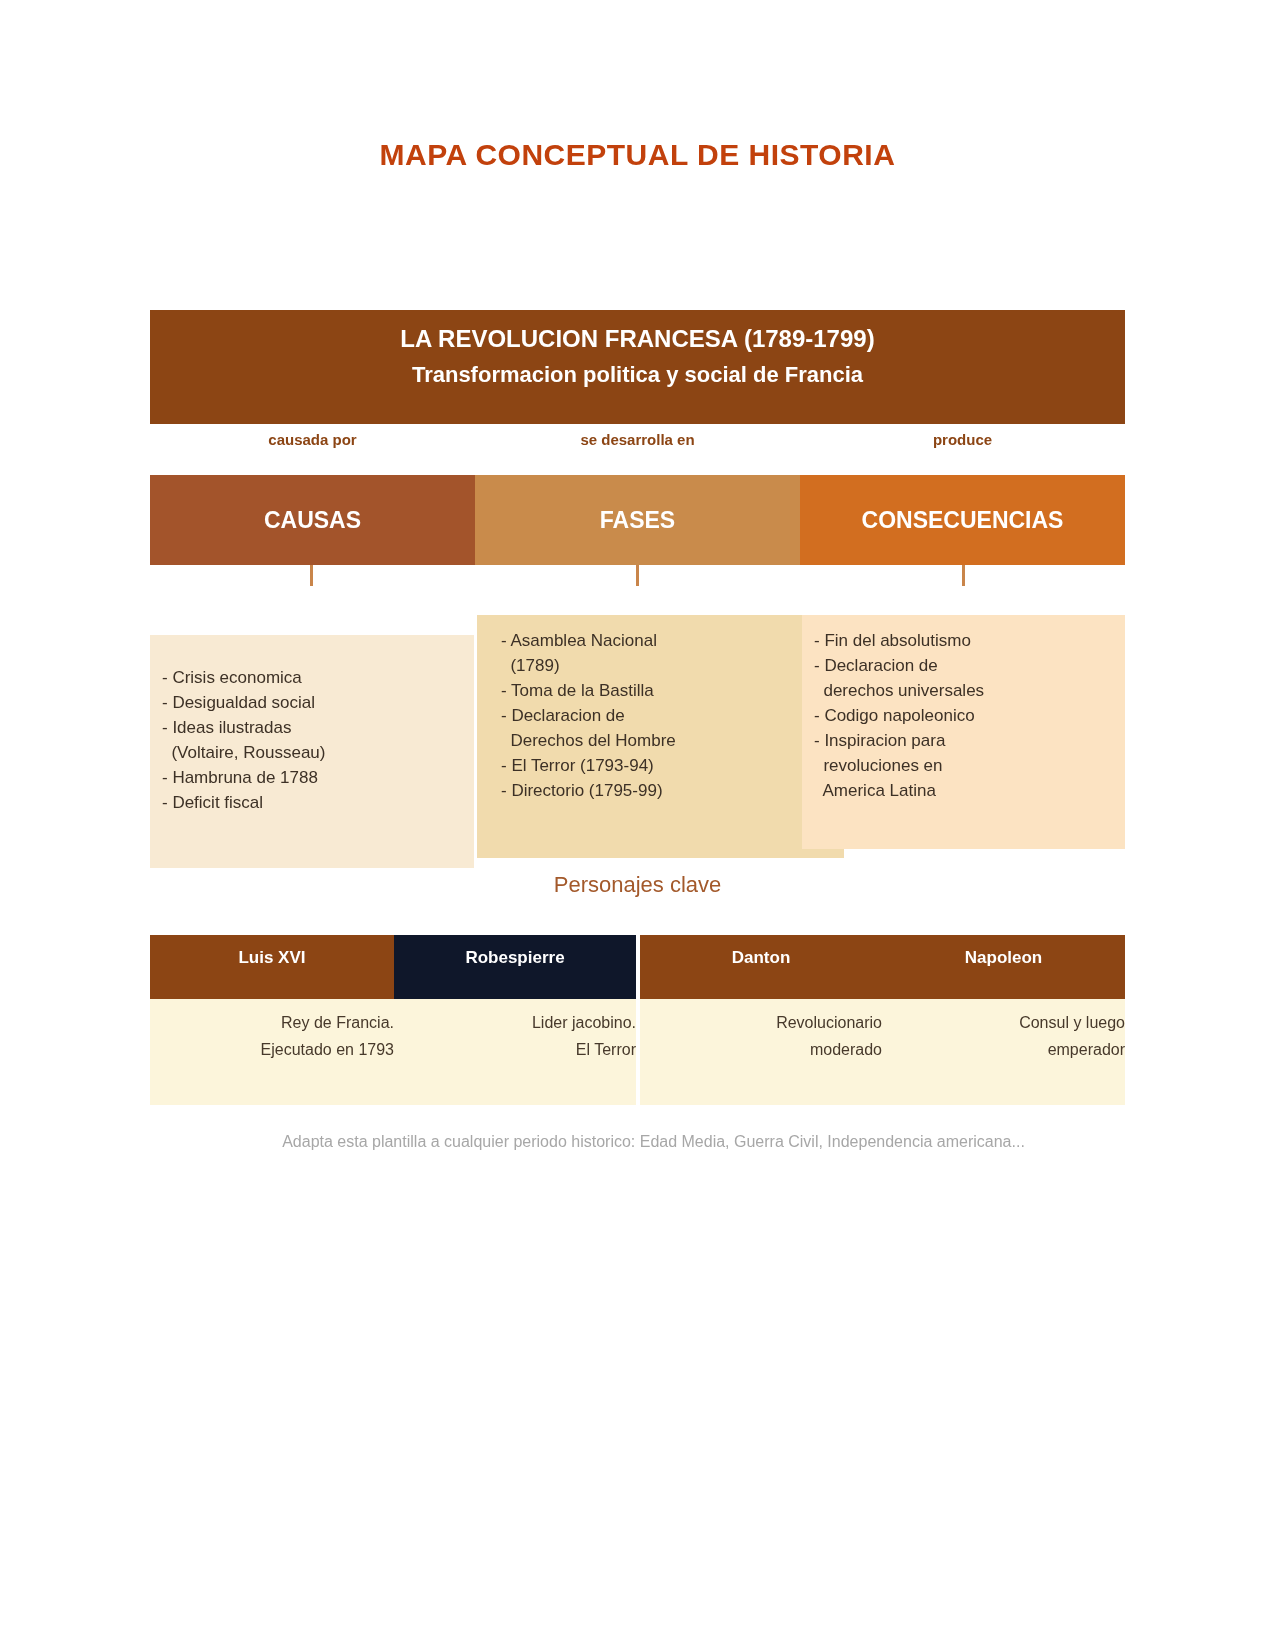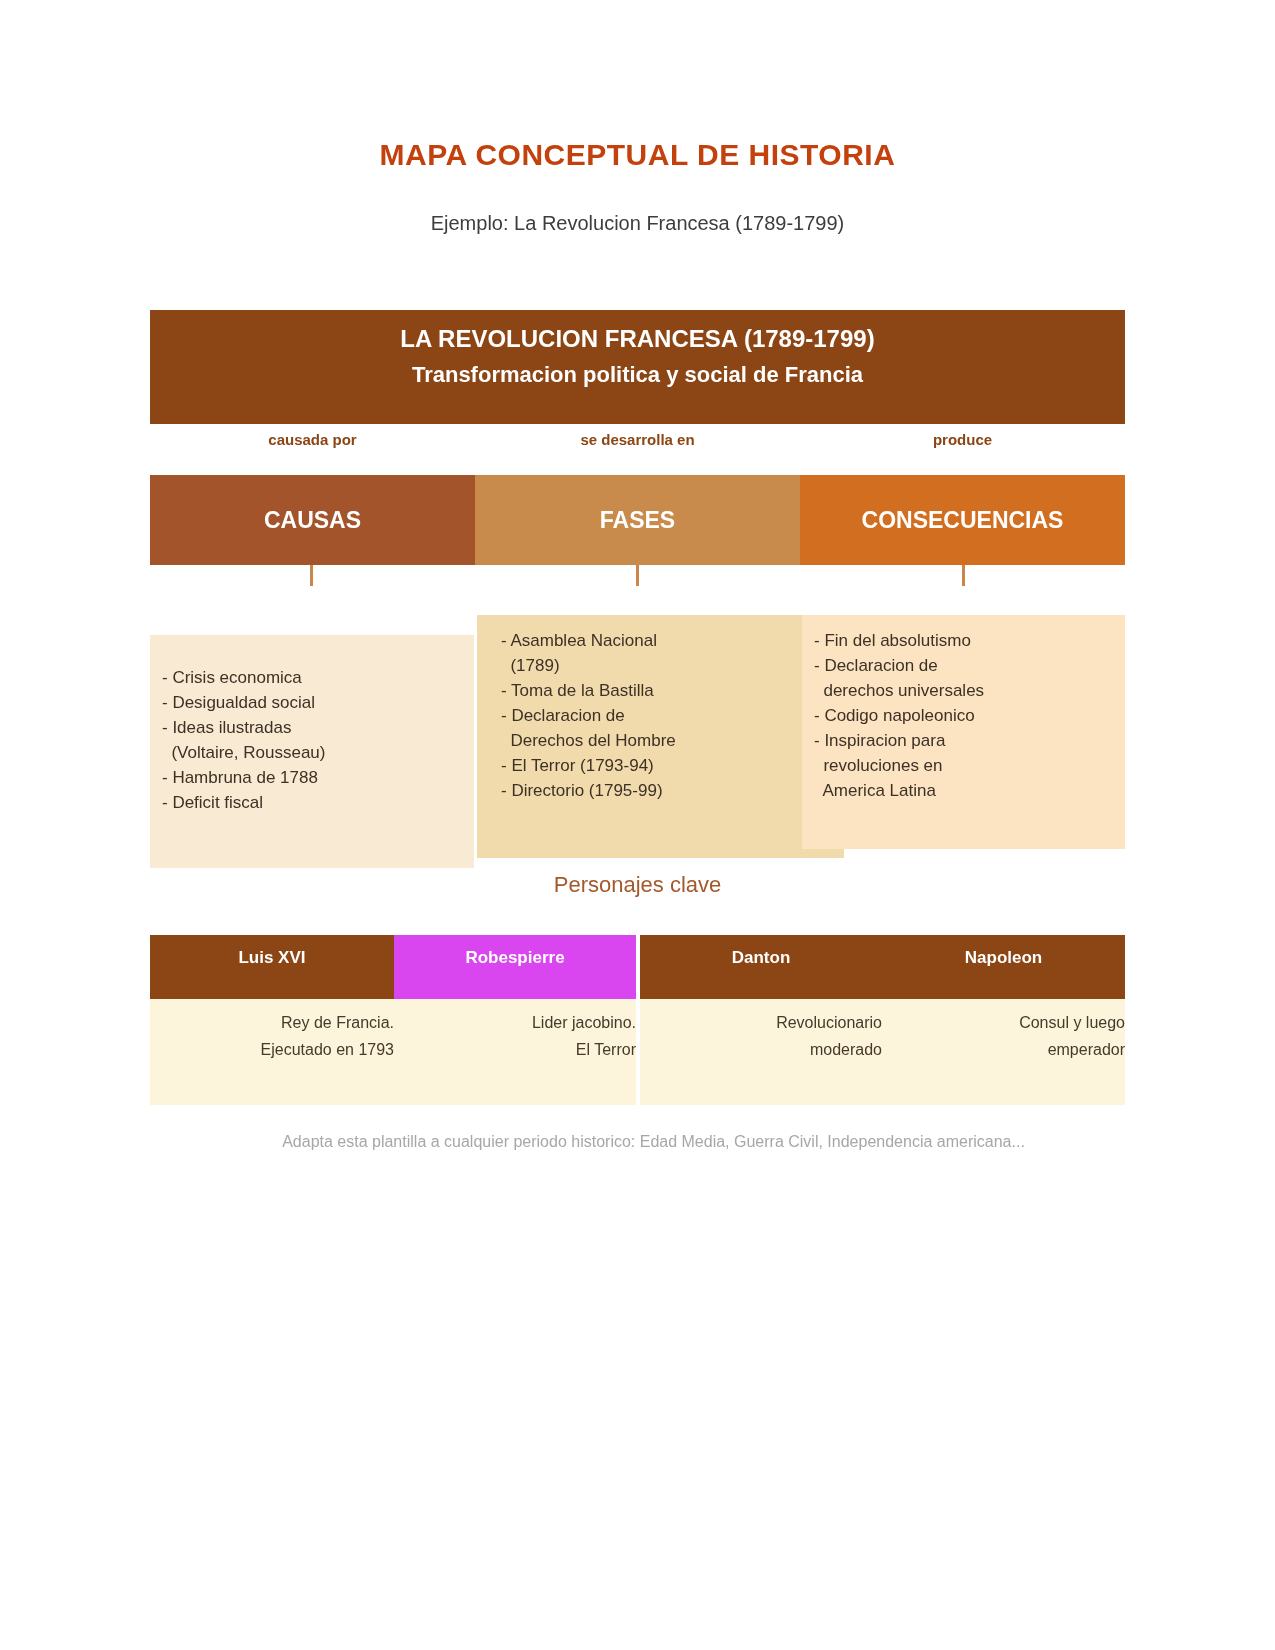--- a/index.html
+++ b/index.html
@@ -77,21 +77,20 @@
     position: absolute; top: 1133px; left: 16px; width: 1275px;
     text-align: center; font-size: 16px; color: #A7A7A7;
   }
 </style>
 </head>
 <body>
 
 <div class="canvas">
 
   <div class="page-title">MAPA CONCEPTUAL DE HISTORIA</div>
-  <div class="page-subtitle">Ejemplo: La Revolucion Francesa (1789-1799)</div>
 
   <div class="root-box" style="background-color: rgb(140, 69, 20);">
     <div class="root-title">LA REVOLUCION FRANCESA (1789-1799)</div>
     <div class="root-subtitle">Transformacion politica y social de Francia</div>
   </div>
 
   <div class="connector-label cl-1">causada por</div>
   <div class="connector-label cl-2">se desarrolla en</div>
   <div class="connector-label cl-3">produce</div>
 
@@ -128,21 +127,21 @@
     <div class="panel-line">  derechos universales</div>
     <div class="panel-line">- Codigo napoleonico</div>
     <div class="panel-line">- Inspiracion para</div>
     <div class="panel-line">  revoluciones en</div>
     <div class="panel-line">  America Latina</div>
   </div>
 
   <div class="personajes-heading">Personajes clave</div>
 
   <div class="th-cell tcol-1" style="background-color: rgb(140, 69, 20);">Luis XVI</div>
-  <div class="th-cell tcol-2" style="background-color: #d946ef;">Robespierre</div>
+  <div class="th-cell tcol-2" style="background-color: #0f172a;">Robespierre</div>
   <div class="th-cell tcol-3" style="background-color: rgb(140, 69, 20);">Danton</div>
   <div class="th-cell tcol-4" style="background-color: rgb(140, 69, 20);">Napoleon</div>
 
   <div class="tb-cell tcol-1" style="background-color: rgb(252, 245, 219);">
     <div class="cell-line">Rey de Francia.</div>
     <div class="cell-line">Ejecutado en 1793</div>
   </div>
   <div class="tb-cell tcol-2" style="background-color: rgb(252, 245, 219);">
     <div class="cell-line">Lider jacobino.</div>
     <div class="cell-line">El Terror</div>

